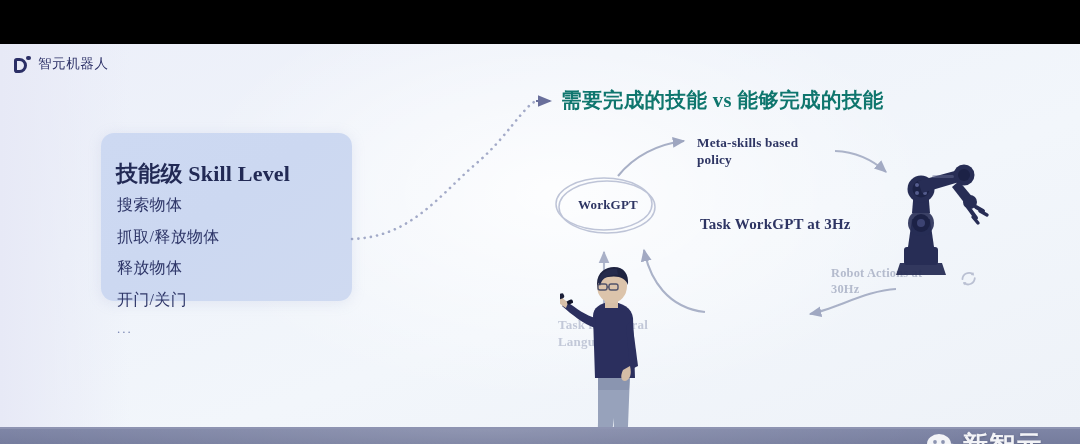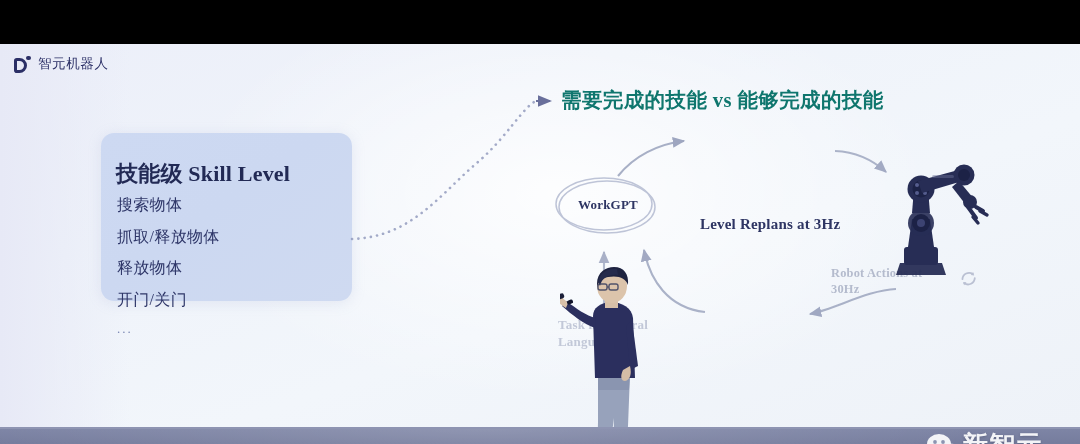--- a/index.html
+++ b/index.html
@@ -155,22 +155,24 @@
     <path d="M604,262 L604,208" fill="none" stroke="#9aa3bd" stroke-width="2.1" marker-end="url(#ah)" opacity=".75"></path>
 
     <g transform="translate(961,228) scale(0.95)" opacity=".72">
       <path d="M1.5,7.5 A7,7 0 0 1 12.5,2.2" fill="none" stroke="#a6adc4" stroke-width="1.9" stroke-linecap="round"></path>
       <path d="M14.5,6.5 A7,7 0 0 1 3.5,11.8" fill="none" stroke="#a6adc4" stroke-width="1.9" stroke-linecap="round"></path>
       <path d="M12.8,0 L13.8,3.6 L10.2,3.1 Z" fill="#a6adc4"></path>
       <path d="M3.2,14 L2.2,10.4 L5.8,10.9 Z" fill="#a6adc4"></path>
     </g>
   </svg>
 
+  <div class="lbl lbl-dark" id="lbl-meta">Meta-skills based
+policy</div>
   <div class="lbl" id="lbl-workgpt">WorkGPT</div>
-  <div class="lbl" id="lbl-replans">Level Replans at 3Hz</div>
+  <div class="lbl" id="lbl-replans">Task WorkGPT at 3Hz</div>
   <div class="lbl lbl-gray" id="lbl-robot">Robot Actions at
 30Hz</div>
   <div class="lbl" id="lbl-tasknl">Task in Natural
 Language</div>
 
   <svg class="robot" viewBox="0 0 110 132">
     <g fill="#272d55">
       <path d="M12,128 L62,128 L58,116 L16,116 Z" opacity=".95"></path>
       <rect x="20" y="100" width="34" height="18" rx="3"></rect>
       <path d="M24,100 L50,100 L46,72 L28,72 Z"></path>

